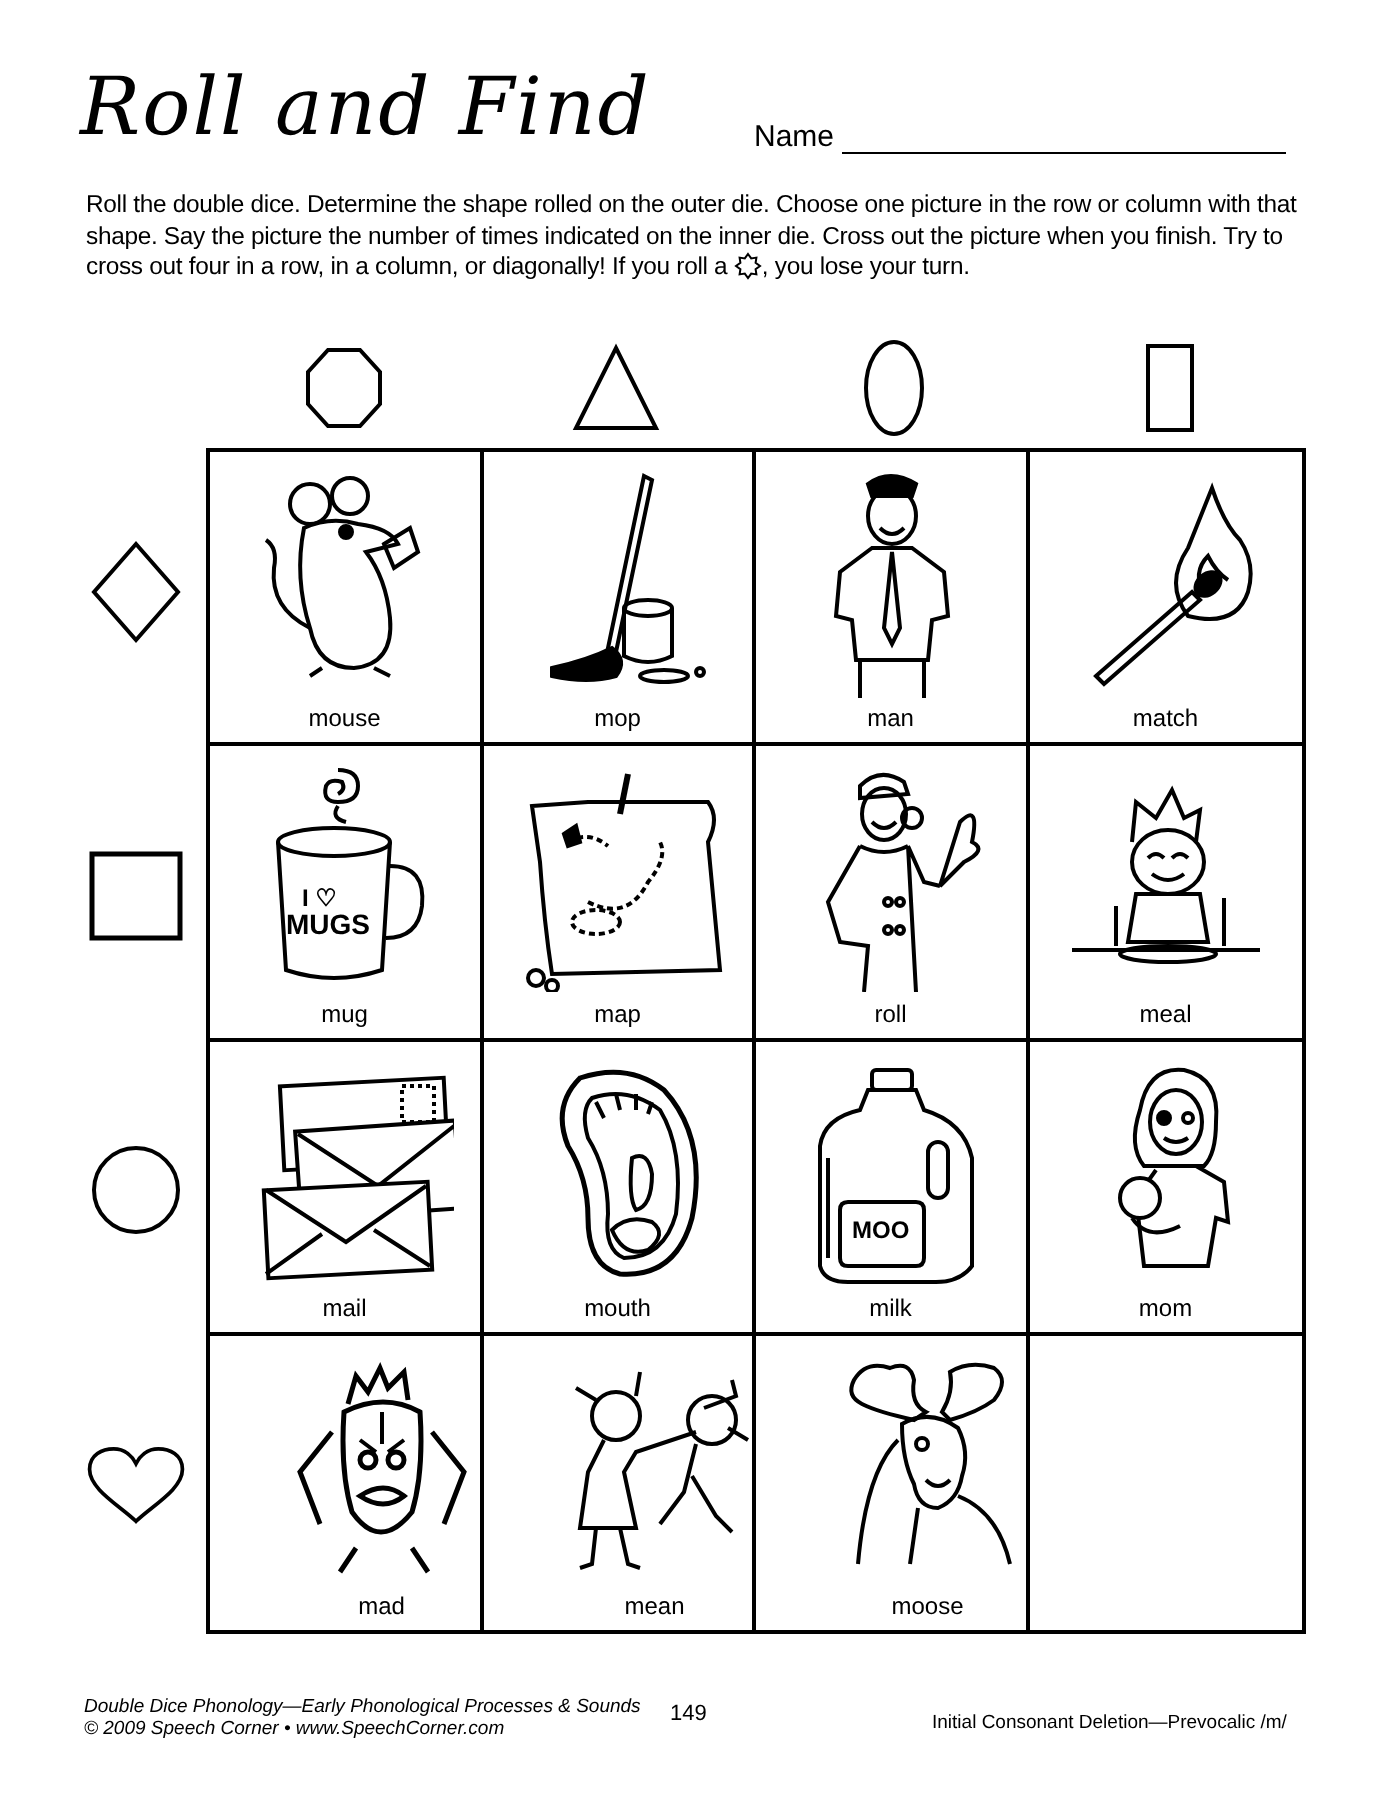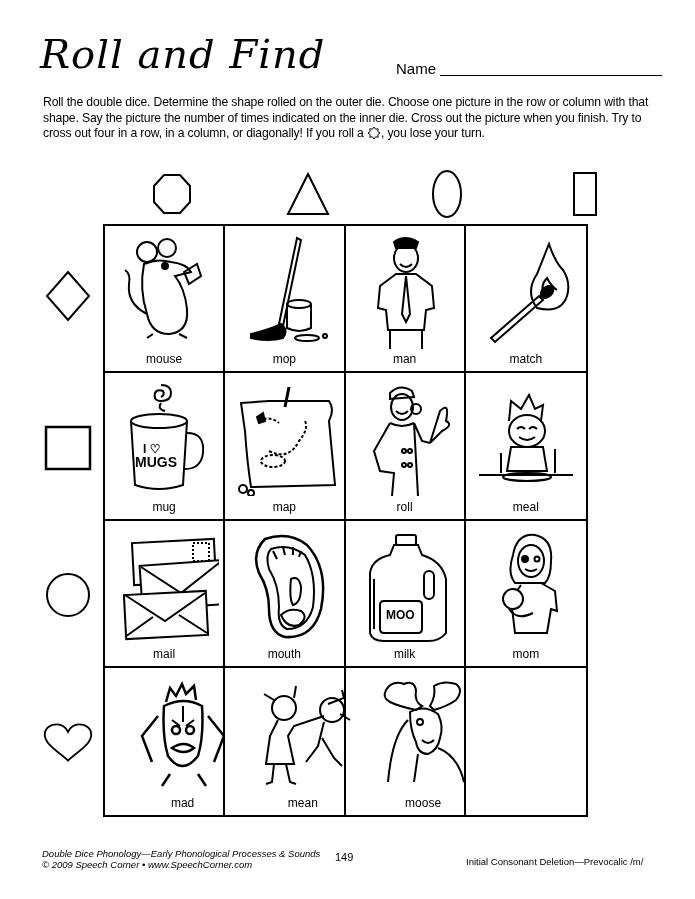--- a/index.html
+++ b/index.html
@@ -1,24 +1,24 @@
 <!DOCTYPE html>
 <html><head>
 <meta charset="utf-8">
 <style>
   html, body { margin: 0; padding: 0; background: #ffffff; }
   body { width: 695px; height: 899px; position: relative; overflow: hidden; font-family: "Liberation Sans", sans-serif; color: #000; }
   .title { position: absolute; left: 40px; top: 34px; font-family: "DejaVu Serif", serif; font-style: italic; font-size: 40px; letter-spacing: 1px; line-height: 1; }
-  .name-wrap { position: absolute; left: 396px; top: 60px; font-size: 15px; display: flex; align-items: flex-start; }
+  .name-wrap { position: absolute; left: 377px; top: 60px; font-size: 15px; display: flex; align-items: center; }
   .name-line { display: inline-block; width: 222px; border-bottom: 1.5px solid #000; margin-left: 4px; height: 15px; }
   .instructions { position: absolute; left: 43px; top: 95px; width: 620px; font-size: 12.2px; line-height: 15.5px; letter-spacing: -0.15px; }
   .die-glyph { display: inline-block; width: 14px; height: 14px; vertical-align: -3px; }
   .col-shape { position: absolute; top: 171px; width: 50px; height: 45px; display: flex; align-items: center; justify-content: center; }
   .row-shape { position: absolute; left: 42px; width: 52px; height: 52px; display: flex; align-items: center; justify-content: center; }
-  .grid { position: absolute; left: 103px; top: 224px; width: 485px; height: 593px; border: 2px solid #000; box-sizing: border-box; display: grid; grid-template-columns: repeat(4, 1fr); grid-template-rows: repeat(4, 1fr); }
+  .grid { position: absolute; left: 103px; top: 224px; width: 550px; height: 593px; border: 2px solid #000; box-sizing: border-box; display: grid; grid-template-columns: repeat(4, 1fr); grid-template-rows: repeat(4, 1fr); }
   .cell { border-right: 2px solid #000; border-bottom: 2px solid #000; position: relative; display: flex; flex-direction: column; align-items: center; justify-content: flex-end; }
   .cell:nth-child(4n) { border-right: none; }
   .cell:nth-child(n+13) { border-bottom: none; margin-left: 37px; }
   .pic { width: 110px; height: 115px; position: absolute; top: 8px; left: 50%; transform: translateX(-50%); }
   .label { font-size: 12px; margin-bottom: 5px; }
   .footer-left { position: absolute; left: 42px; top: 848px; font-size: 9.5px; font-style: italic; line-height: 11px; }
   .page-num { position: absolute; left: 335px; top: 851px; font-size: 11px; }
   .footer-right { position: absolute; left: 466px; top: 856px; font-size: 9.5px; text-align: center; }
 </style>
 </head>

